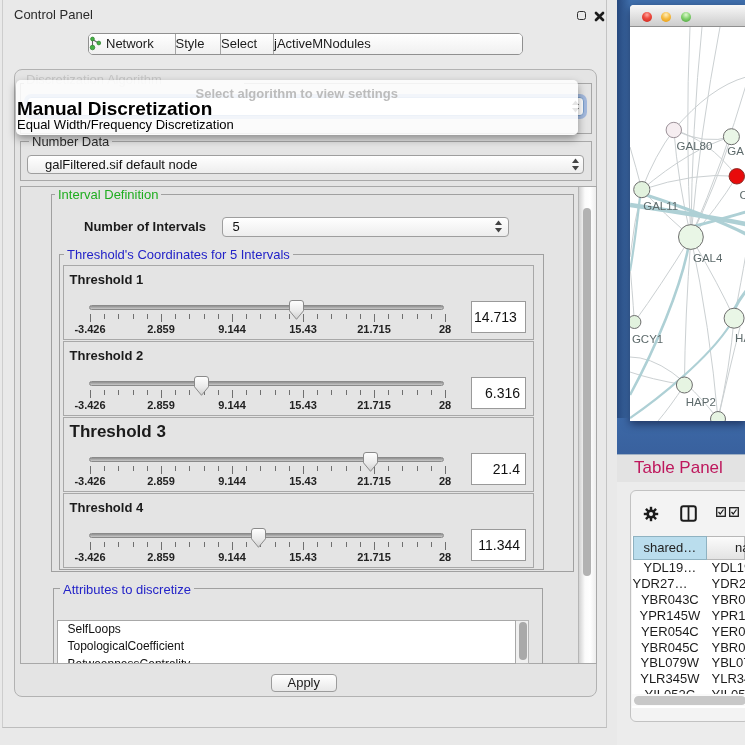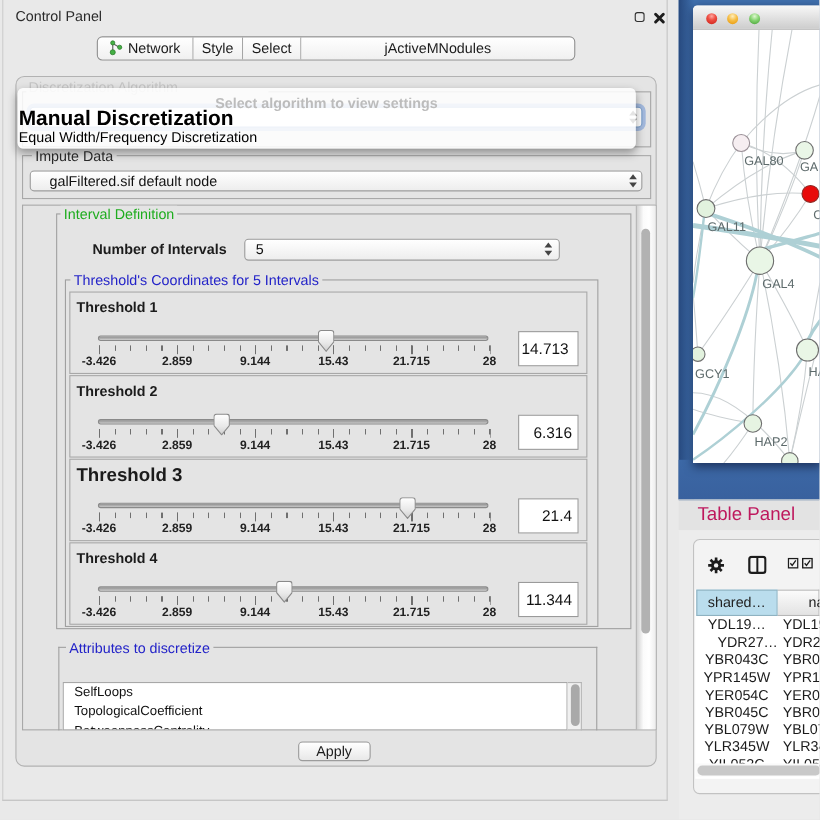--- a/index.html
+++ b/index.html
@@ -1,20 +1,20 @@
 <!DOCTYPE html>
 <html><head><meta charset="utf-8"><style>
 *{margin:0;padding:0;box-sizing:border-box}
 html,body{width:745px;height:745px;background:#e9e9e9;font-family:"Liberation Sans",sans-serif;overflow:hidden}
 .a{position:absolute}
 #root{position:relative;width:745px;height:745px;overflow:hidden}
 .gt{background:#e4e4e4;padding:0 3px;line-height:15px;height:15px;font-size:13px}
 .combo{border:1px solid #9e9e9e;border-radius:4px;background:linear-gradient(#ffffff,#ededed)}
 .seg{display:flex;overflow:hidden}
-.seg>div{font-size:13px;display:flex;align-items:center;justify-content:center;background:linear-gradient(#ffffff,#f0f0f0);border-right:1px solid #a5a5a5;color:#1b1b1b}
+.seg>div{font-size:13px;display:flex;align-items:center;justify-content:flex-start;background:linear-gradient(#ffffff,#f0f0f0);border-right:1px solid #a5a5a5;color:#1b1b1b}
 .seg>div:last-child{border-right:none}
 .seg .dark{background:linear-gradient(#828282,#6d6d6d);color:#e9e9e9}
 </style></head><body>
 <div id="root">
 
 <div class="a" style="left:2px;top:0;width:605px;height:728px;border-left:1px solid #cdcdcd;border-right:1px solid #c4c4c4;border-bottom:1px solid #bdbdbd;background:#e9e9e9"></div>
 <div class="a" style="left:14px;top:7px;width:200px;height:16px;line-height:16px;font-size:13px;color:#2a2a2a">Control Panel</div>
 <div class="a" style="left:577px;top:10.5px;width:9px;height:9.5px;border:1.6px solid #2f2f2f;border-radius:2.5px"></div>
 <svg class="a" style="left:594px;top:10.5px" width="11" height="11" viewBox="0 0 11 11">
       <path d="M2,2 L9,9 M9,2 L2,9" stroke="#1d1d1d" stroke-width="2.7" stroke-linecap="round"></path>
@@ -32,21 +32,21 @@
 </div>
 <div class="a" style="left:14px;top:69px;width:583px;height:628px;background:#e4e4e4;border:1px solid #b2b2b2;border-radius:8px"></div>
 <div class="a" style="left:20px;top:83px;width:572px;height:51px;border:1px solid #a6a6a6"></div>
 <div class="a" style="left:24px;top:72px;width:220px;height:15px;line-height:15px;font-size:13px;color:#c6c6c6;background:#e4e4e4;padding:0 2px">Discretization Algorithm</div>
 <div class="a" style="left:27px;top:97px;width:557px;height:19px;border:1px solid #7b9fcc;border-radius:4px;background:#fff;box-shadow:0 0 0 3px rgba(110,150,215,0.55)"></div>
 <svg class="a" style="left:571px;top:100px" width="9" height="13" viewBox="0 0 9 13">
       <path d="M4.5,0.5 L8,5 H1 Z" fill="#444"></path>
       <path d="M4.5,12.5 L1,8 H8 Z" fill="#444"></path>
     </svg>
 <div class="a" style="left:20px;top:141px;width:572px;height:40px;border:1px solid #a8a8a8"></div>
-<div class="a gt" style="left:29px;top:133.5px;color:#2b2b2b">Impute Data</div>
+<div class="a gt" style="left:29px;top:133.5px;color:#2b2b2b">Number Data</div>
 <div class="a combo" style="left:27px;top:155px;width:557px;height:19px">
       <div style="padding-left:17px;font-size:13px;line-height:17px;color:#111">galFiltered.sif default node</div>
     </div>
 <svg class="a" style="left:571px;top:158px" width="9" height="13" viewBox="0 0 9 13">
       <path d="M4.5,0.5 L8,5 H1 Z" fill="#444"></path>
       <path d="M4.5,12.5 L1,8 H8 Z" fill="#444"></path>
     </svg>
 <div class="a" style="left:19.5px;top:186px;width:577px;height:478px;border:1px solid #a8a8a8;background:#e4e4e4"></div>
 <div class="a" style="left:577.5px;top:187px;width:18.4px;height:476px;background:linear-gradient(to right,#d2d2d2,#fbfbfb 35%,#ffffff 65%,#ededed);border-left:1px solid #b5b5b5"></div>
 <div class="a" style="left:582.8px;top:208px;width:8.4px;height:368px;border-radius:4.2px;background:#b2b2b2"></div>
@@ -260,21 +260,21 @@
 <svg class="a" style="left:728.5px;top:507px" width="10" height="10" viewBox="0 0 10 10">
       <rect x="0.7" y="0.7" width="8.6" height="8.6" fill="none" stroke="#1c1c1c" stroke-width="1.3"></rect>
       <path d="M2.5,5 L4.2,7 L7.5,2.5" fill="none" stroke="#1c1c1c" stroke-width="1.2"></path>
     </svg>
 <div class="a" style="left:631.6px;top:536px;width:113.4px;height:172px;background:#fff"></div>
 <div class="a" style="left:632.5px;top:536px;width:74.7px;height:24px;background:#badded;border:1px solid #8fb2c1;font-size:13px;line-height:22px;text-align:center;color:#222">shared…</div>
 <div class="a" style="left:707.2px;top:536px;width:38px;height:24px;background:linear-gradient(#fbfbfb,#e3e3e3);border:1px solid #b7b7b7;border-left:none"></div>
 <div class="a" style="left:735px;top:540px;width:30px;height:16px;line-height:16px;font-size:13px;color:#222">name</div>
 <div class="a" style="left:632.5px;top:560.0px;width:74.7px;height:15.9px;line-height:15.9px;font-size:13px;text-align:center;color:#1c1c1c">YDL19…</div>
 <div class="a" style="left:711.5px;top:560.0px;width:40px;height:15.9px;line-height:15.9px;font-size:13px;color:#1c1c1c;overflow:hidden">YDL194W</div>
-<div class="a" style="left:632.5px;top:575.9px;width:74.7px;height:15.9px;line-height:15.9px;font-size:13px;text-align:right;color:#1c1c1c">YDR27…</div>
+<div class="a" style="left:632.5px;top:575.9px;width:74.7px;height:15.9px;line-height:15.9px;font-size:13px;text-align:left;color:#1c1c1c">YDR27…</div>
 <div class="a" style="left:711.5px;top:575.9px;width:40px;height:15.9px;line-height:15.9px;font-size:13px;color:#1c1c1c;overflow:hidden">YDR277C</div>
 <div class="a" style="left:632.5px;top:591.8px;width:74.7px;height:15.9px;line-height:15.9px;font-size:13px;text-align:center;color:#1c1c1c">YBR043C</div>
 <div class="a" style="left:711.5px;top:591.8px;width:40px;height:15.9px;line-height:15.9px;font-size:13px;color:#1c1c1c;overflow:hidden">YBR043C</div>
 <div class="a" style="left:632.5px;top:607.7px;width:74.7px;height:15.9px;line-height:15.9px;font-size:13px;text-align:center;color:#1c1c1c">YPR145W</div>
 <div class="a" style="left:711.5px;top:607.7px;width:40px;height:15.9px;line-height:15.9px;font-size:13px;color:#1c1c1c;overflow:hidden">YPR145W</div>
 <div class="a" style="left:632.5px;top:623.6px;width:74.7px;height:15.9px;line-height:15.9px;font-size:13px;text-align:center;color:#1c1c1c">YER054C</div>
 <div class="a" style="left:711.5px;top:623.6px;width:40px;height:15.9px;line-height:15.9px;font-size:13px;color:#1c1c1c;overflow:hidden">YER054C</div>
 <div class="a" style="left:632.5px;top:639.5px;width:74.7px;height:15.9px;line-height:15.9px;font-size:13px;text-align:center;color:#1c1c1c">YBR045C</div>
 <div class="a" style="left:711.5px;top:639.5px;width:40px;height:15.9px;line-height:15.9px;font-size:13px;color:#1c1c1c;overflow:hidden">YBR045C</div>
 <div class="a" style="left:632.5px;top:655.4px;width:74.7px;height:15.9px;line-height:15.9px;font-size:13px;text-align:center;color:#1c1c1c">YBL079W</div>

